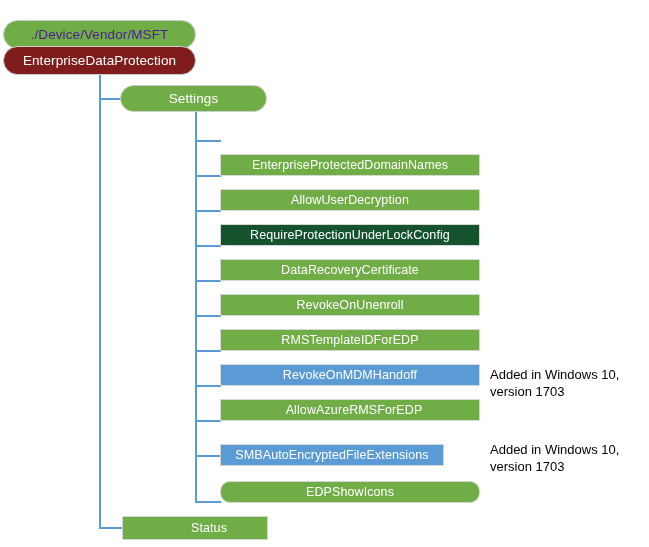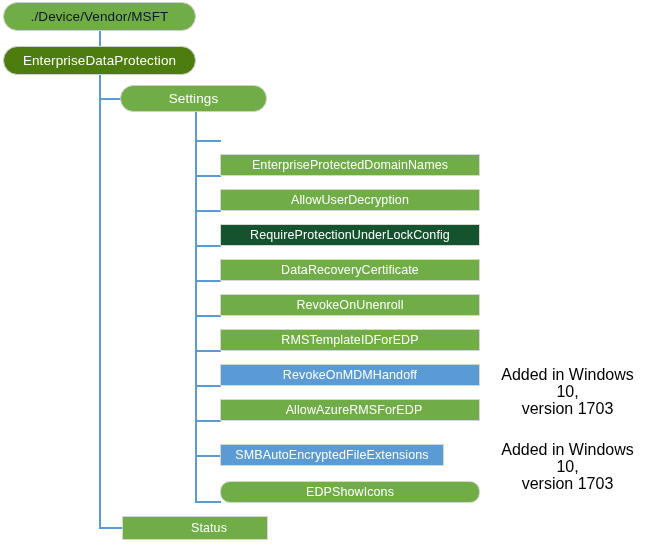--- a/index.html
+++ b/index.html
@@ -52,23 +52,22 @@
     font-size: 12.5px;
   }
   .node.rect.blue {
     background: #5B9BD5;
   }
 
   
   .annotation {
     position: absolute;
     color: #000000;
-    font-size: 16px;
+    font-size: 13px;
     line-height: 17px;
-    text-align: center;
     white-space: pre-line;
     font-family: "Liberation Sans", sans-serif;
   }
 </style>
 </head>
 <body>
 
 <div id="diagram" style="background: rgb(255, 255, 255);">
 
   <div class="line v" style="left: 99px; top: 30px; height: 498px; background: rgb(91, 155, 213);"></div>
@@ -83,23 +82,23 @@
   <div class="line h" style="left: 195px; top: 210px; width: 26px; background: rgb(91, 155, 213);"></div>
   <div class="line h" style="left: 195px; top: 245px; width: 26px; background: rgb(91, 155, 213);"></div>
   <div class="line h" style="left: 195px; top: 280px; width: 26px; background: rgb(91, 155, 213);"></div>
   <div class="line h" style="left: 195px; top: 315px; width: 26px; background: rgb(91, 155, 213);"></div>
   <div class="line h" style="left: 195px; top: 350px; width: 26px; background: rgb(91, 155, 213);"></div>
   <div class="line h" style="left: 195px; top: 385px; width: 26px; background: rgb(91, 155, 213);"></div>
   <div class="line h" style="left: 195px; top: 420px; width: 26px; background: rgb(91, 155, 213);"></div>
   <div class="line h" style="left: 195px; top: 455px; width: 26px; background: rgb(91, 155, 213);"></div>
   <div class="line h" style="left: 195px; top: 501px; width: 26px; background: rgb(91, 155, 213);"></div>
 
-  <div class="node pill" style="left: 3px; top: 2px; width: 193px; height: 29px; color: #0f172a; background: rgb(112, 173, 71);">./Device/Vendor/MSFT</div>
+  <div class="node pill" style="left: 3px; top: 20px; width: 193px; height: 29px; color: #4c1d95; background: rgb(112, 173, 71);">./Device/Vendor/MSFT</div>
 
-  <div class="node pill" style="left: 3px; top: 46px; width: 193px; height: 29px; color: rgb(255, 255, 255); background: #4d7c0f;">EnterpriseDataProtection</div>
+  <div class="node pill" style="left: 3px; top: 46px; width: 193px; height: 29px; color: rgb(255, 255, 255); background: #7f1d1d;">EnterpriseDataProtection</div>
 
   <div class="node pill" style="left: 120px; top: 85px; width: 147px; height: 27px; color: rgb(255, 255, 255); background: rgb(112, 173, 71);">Settings</div>
 
 
   <div class="node rect" style="left: 220px; top: 154px; width: 260px; height: 22px; color: rgb(255, 255, 255); background: rgb(112, 173, 71);">EnterpriseProtectedDomainNames</div>
 
   <div class="node rect" style="left: 220px; top: 189px; width: 260px; height: 22px; color: rgb(255, 255, 255); background: rgb(112, 173, 71);">AllowUserDecryption</div>
 
   <div class="node rect" style="left: 220px; top: 224px; width: 260px; height: 22px; color: rgb(255, 255, 255); background: #14532d;">RequireProtectionUnderLockConfig</div>
 

